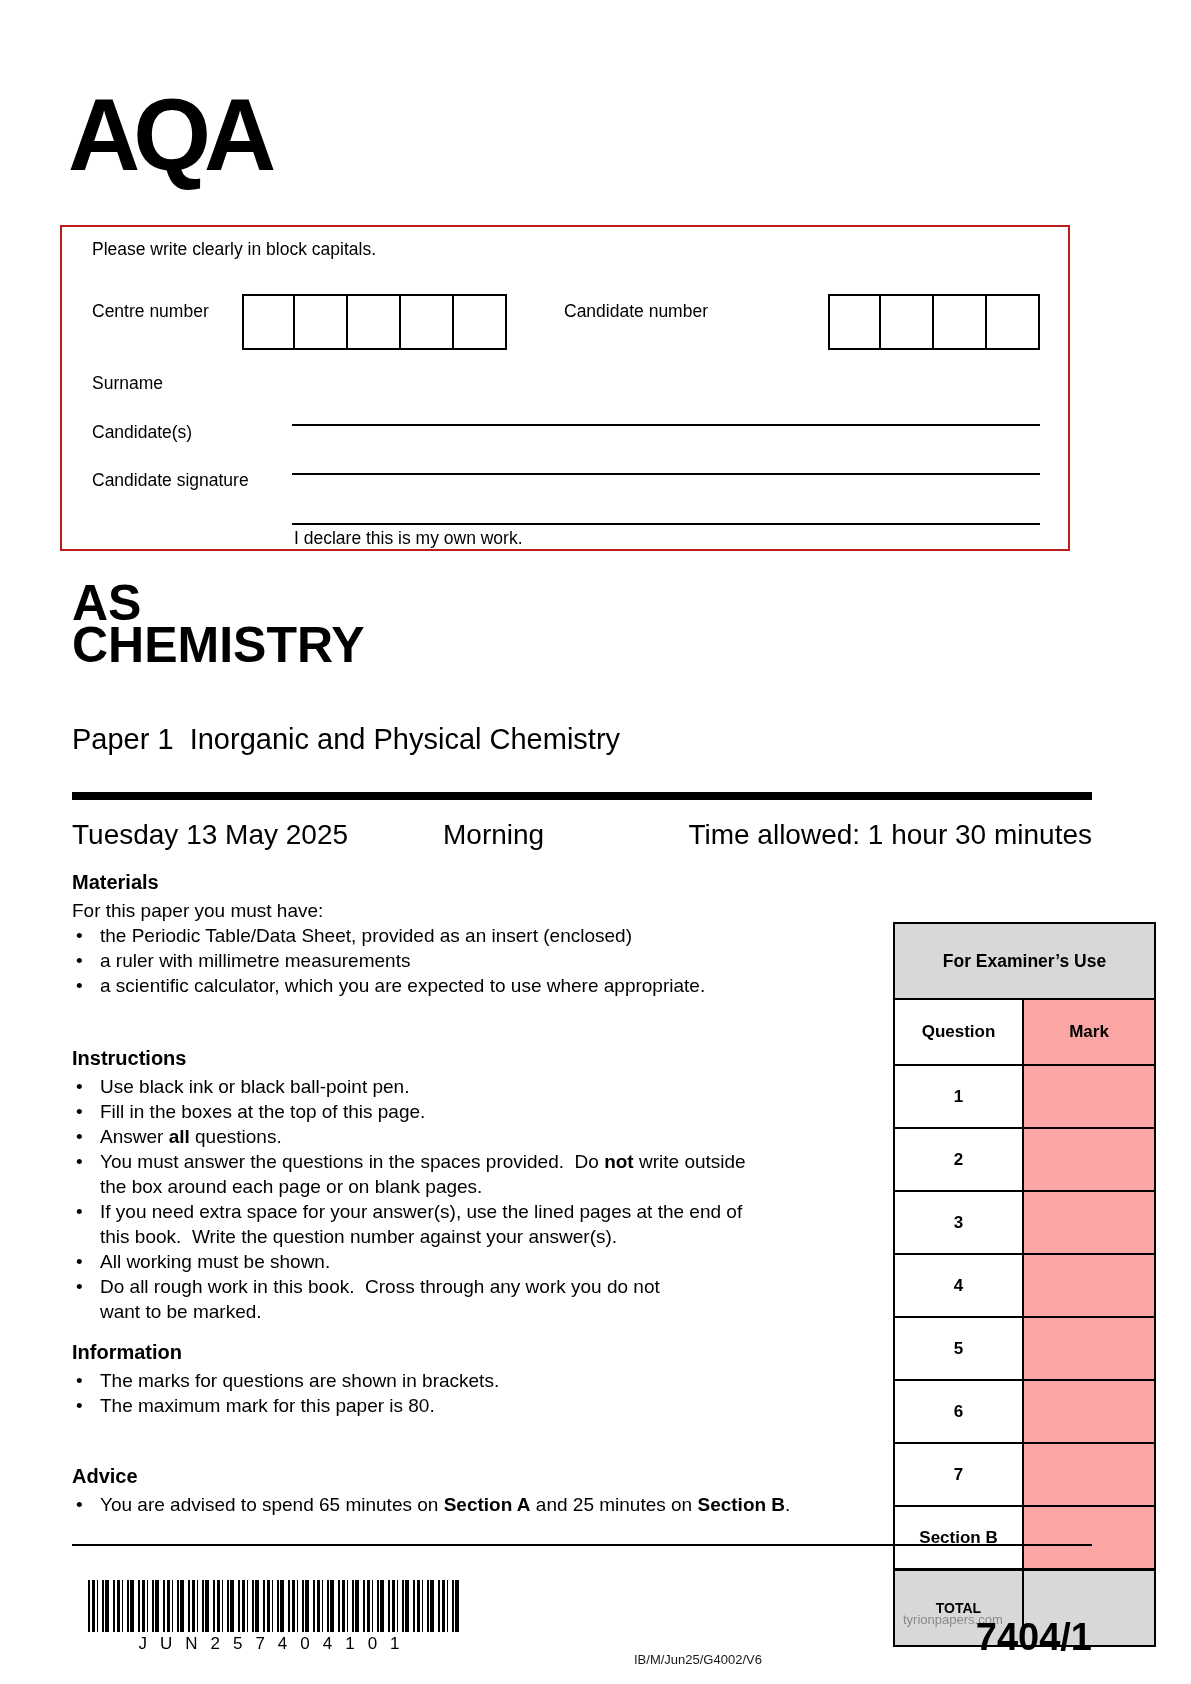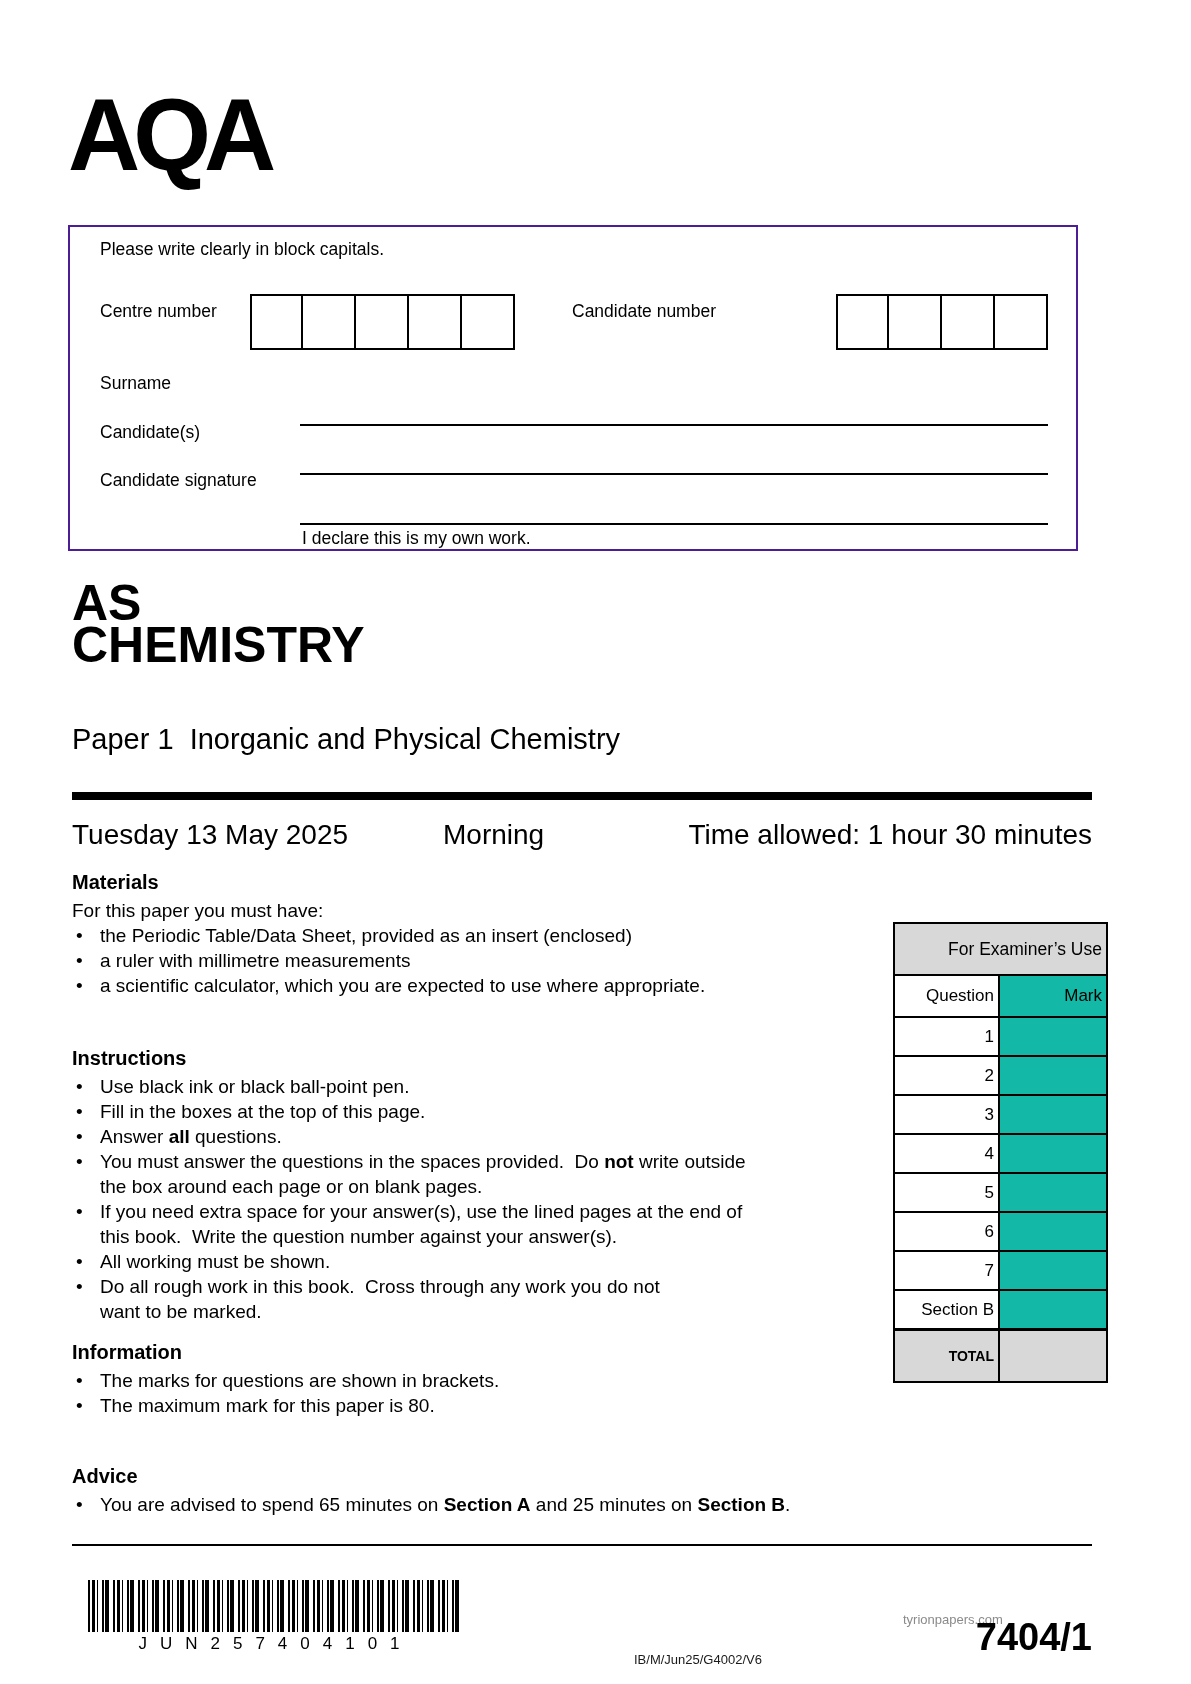--- a/index.html
+++ b/index.html
@@ -10,21 +10,21 @@
   .abs{position:absolute;}
 
   
   .logo{
     left:68px;top:84px;font-size:100px;line-height:1;font-weight:900;
     letter-spacing:-7px;font-family:"Liberation Sans",sans-serif;
     transform:scaleY(1.02);
   }
 
   
-  .cand-box{left:68px;top:225px;width:1010px;height:326px;border:2px solid #4c1d95;box-sizing:border-box;}
+  .cand-box{left:60px;top:225px;width:1010px;height:326px;border:2px solid #b91c1c;box-sizing:border-box;}
   .cb-text{position:absolute;font-size:17.5px;white-space:nowrap;}
   .cellrow{position:absolute;display:flex;}
   .cell{width:53px;height:56px;border:2px solid #000;background:#fff;box-sizing:border-box;}
   .cell + .cell{border-left:none;}
   .wline{position:absolute;height:2px;background:#000;width:748px;left:230px;}
 
   
   .t-as{left:72px;top:578px;font-size:50px;font-weight:700;line-height:1;}
   .t-subj{left:72px;top:620px;font-size:50px;font-weight:700;line-height:1;}
   .t-paper{left:72px;top:722px;font-size:29px;font-weight:400;line-height:1.2;}
@@ -45,26 +45,26 @@
   .sec-materials{left:72px;top:870px;}
   .sec-instructions{left:72px;top:1046px;}
   .sec-information{left:72px;top:1340px;}
   .sec-advice{left:72px;top:1464px;}
 
   
   .ex-table{
     left:893px;top:922px;border-collapse:collapse;background:#d8d8d8;
     font-size:17px;table-layout:fixed;
   }
-  .ex-table td{border:2px solid #000;text-align:right;vertical-align:middle;padding:4px;}
+  .ex-table td{border:2px solid #000;text-align:center;vertical-align:middle;padding:16px;font-weight:bold;}
   .ex-head{height:42px;font-size:17.5px;}
   .col-q{width:95px;}
   .col-m{width:98px;}
   .td-q{background:#fff;height:29px;}
-  .td-m{background:#14b8a6;}
+  .td-m{background:#fca5a5;}
   .row-h td{height:32px;}
   .row-total td{height:42px;border-top:3px solid #000;background:#d8d8d8;}
   .total-lbl{font-weight:700;font-size:14px;}
 
   
   .rule-thin{left:72px;top:1544px;width:1020px;height:2px;background:#000;}
   .barcode{
     left:88px;top:1580px;width:375px;height:52px;
     background:repeating-linear-gradient(90deg,
       #000 0px,#000 2px,#fff 2px,#fff 4px,

